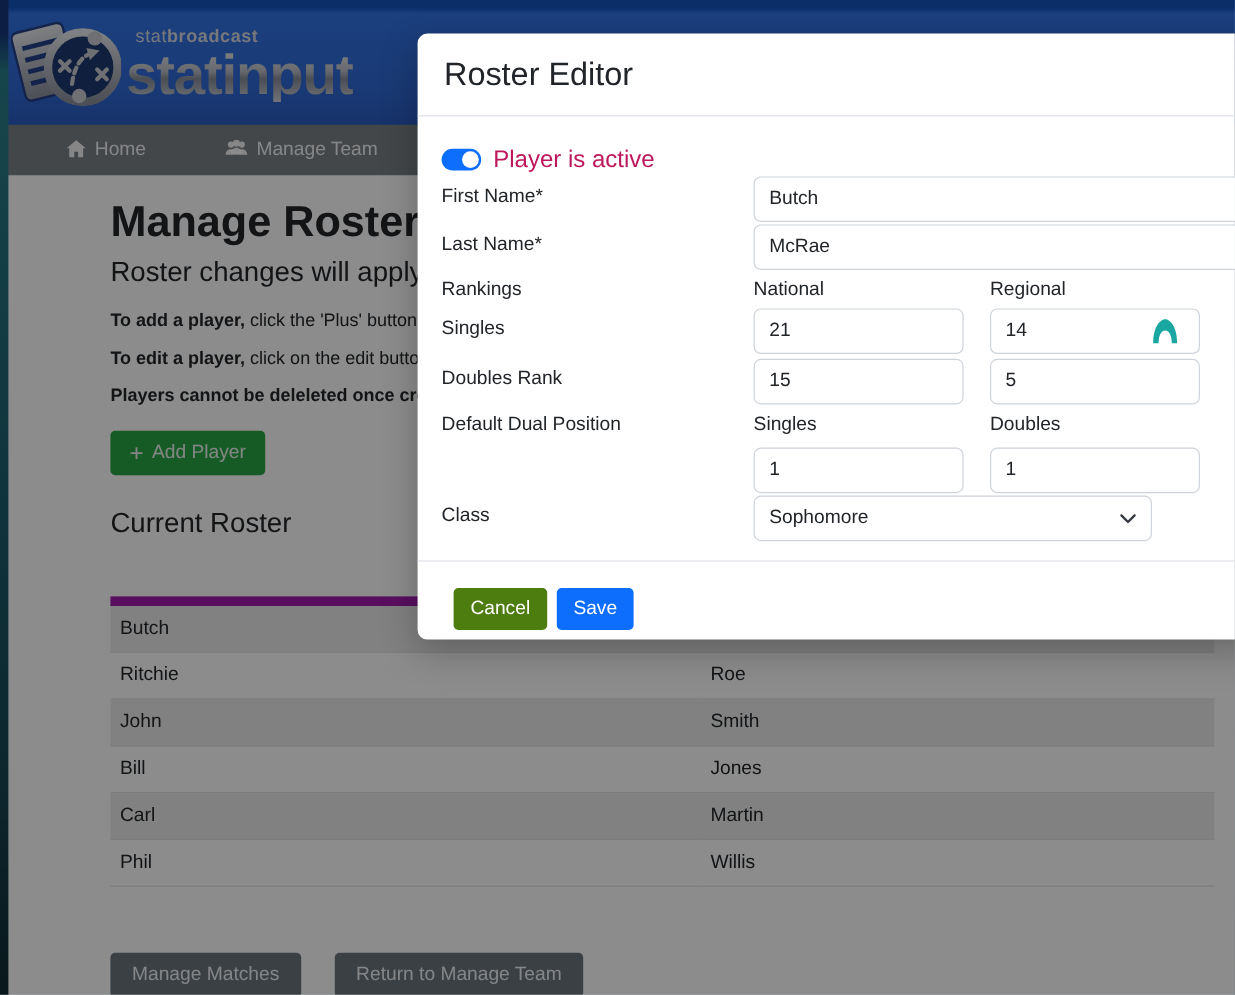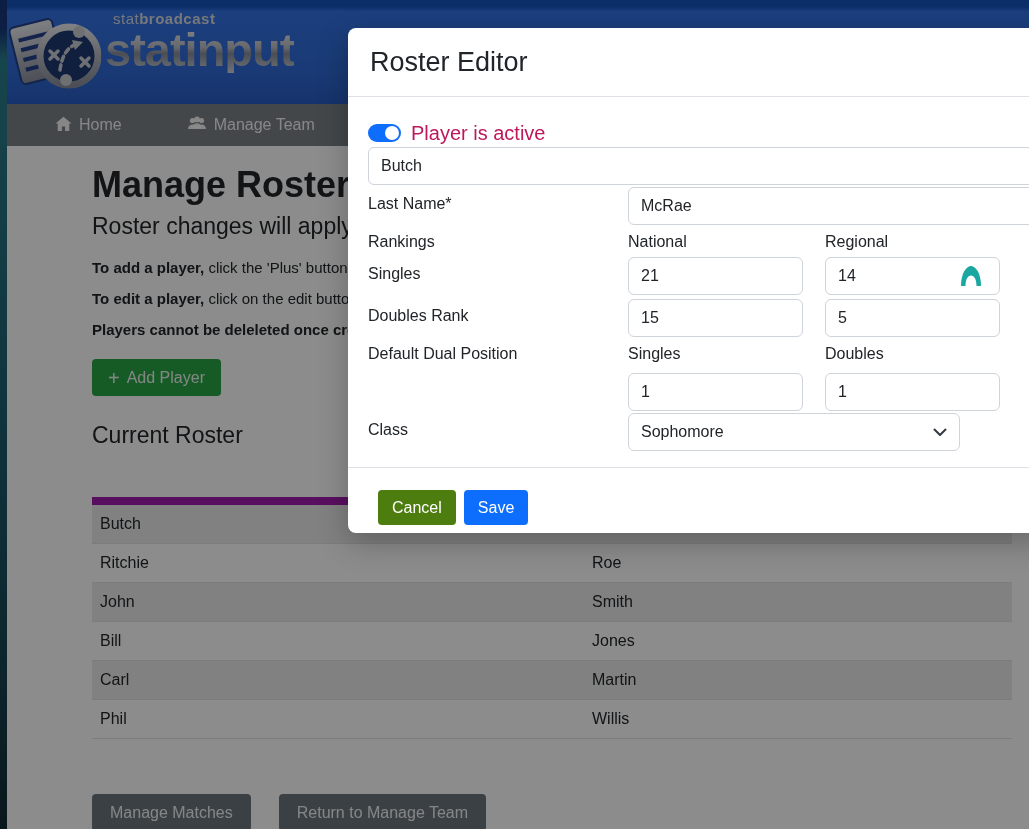--- a/index.html
+++ b/index.html
@@ -12,21 +12,21 @@
 
   
   .page { position:absolute; left:7px; top:0; width:1022px; height:820px; z-index:1; }
 
   .site-header {
     height:104px;
     background:linear-gradient(180deg,#1452bd 0%,#1452bd 6%,#3373e5 11%,#2f6ad6 70%,#2a5dc4 100%);
     display:flex; align-items:flex-start; padding:6px 0 0 2px;
   }
   .logo-icon { width:92px; height:92px; flex:0 0 auto; }
-  .brand-text { margin-left:-10px; padding-top:4px; }
+  .brand-text { margin-left:-10px; padding-top:4px;margin-top:12px; }
   .brand-small { font-size:15px; color:#d7dae0; letter-spacing:.5px; padding-left:22px; }
   .brand-small b { font-weight:700; }
   .brand-large {
     font-size:47px; font-weight:700; letter-spacing:-1px; line-height:46px; padding-left:14px;
     background:linear-gradient(180deg,#f2f3f5 0%,#b9bdc6 45%,#878d99 58%,#cfd3da 100%);
     -webkit-background-clip:text; background-clip:text; color:transparent;
     text-shadow:0 0 0 rgba(0,0,0,0);
   }
 
   .navbar {
@@ -229,20 +229,21 @@
   <div class="modal-body">
 
     <div class="toggle-row">
       <div class="switch">
           <div class="knob"></div>
         </div>
       <div class="toggle-label">Player is active</div>
     </div>
 
     <div class="frow mt2">
+      <div class="flabel">First Name*</div>
       <input class="tb grow" value="Butch" style="">
     </div>
 
     <div class="frow mt2">
       <div class="flabel">Last Name*</div>
       <input class="tb grow" value="McRae" style="">
     </div>
 
     <div class="frow mt4 h26">
       <div class="flabel" style="padding-top:4px">Rankings</div>

